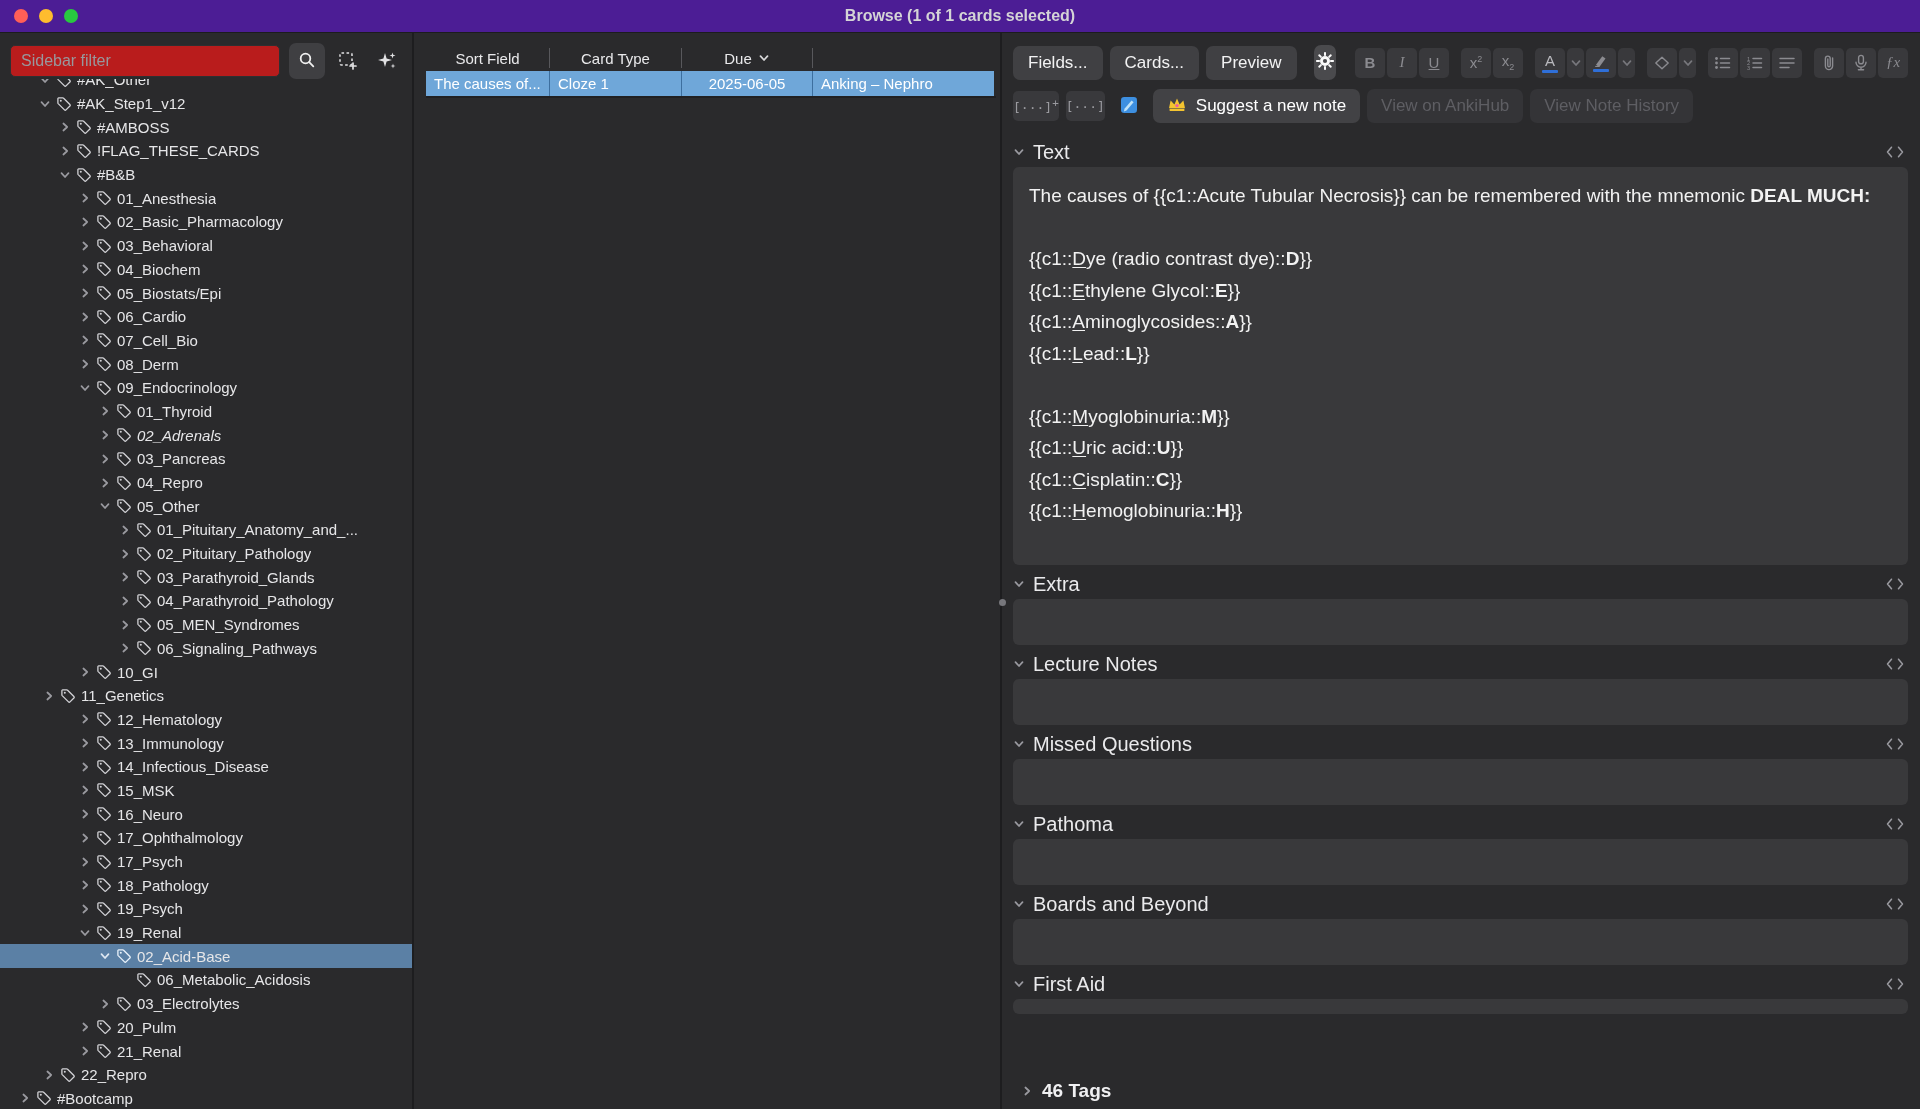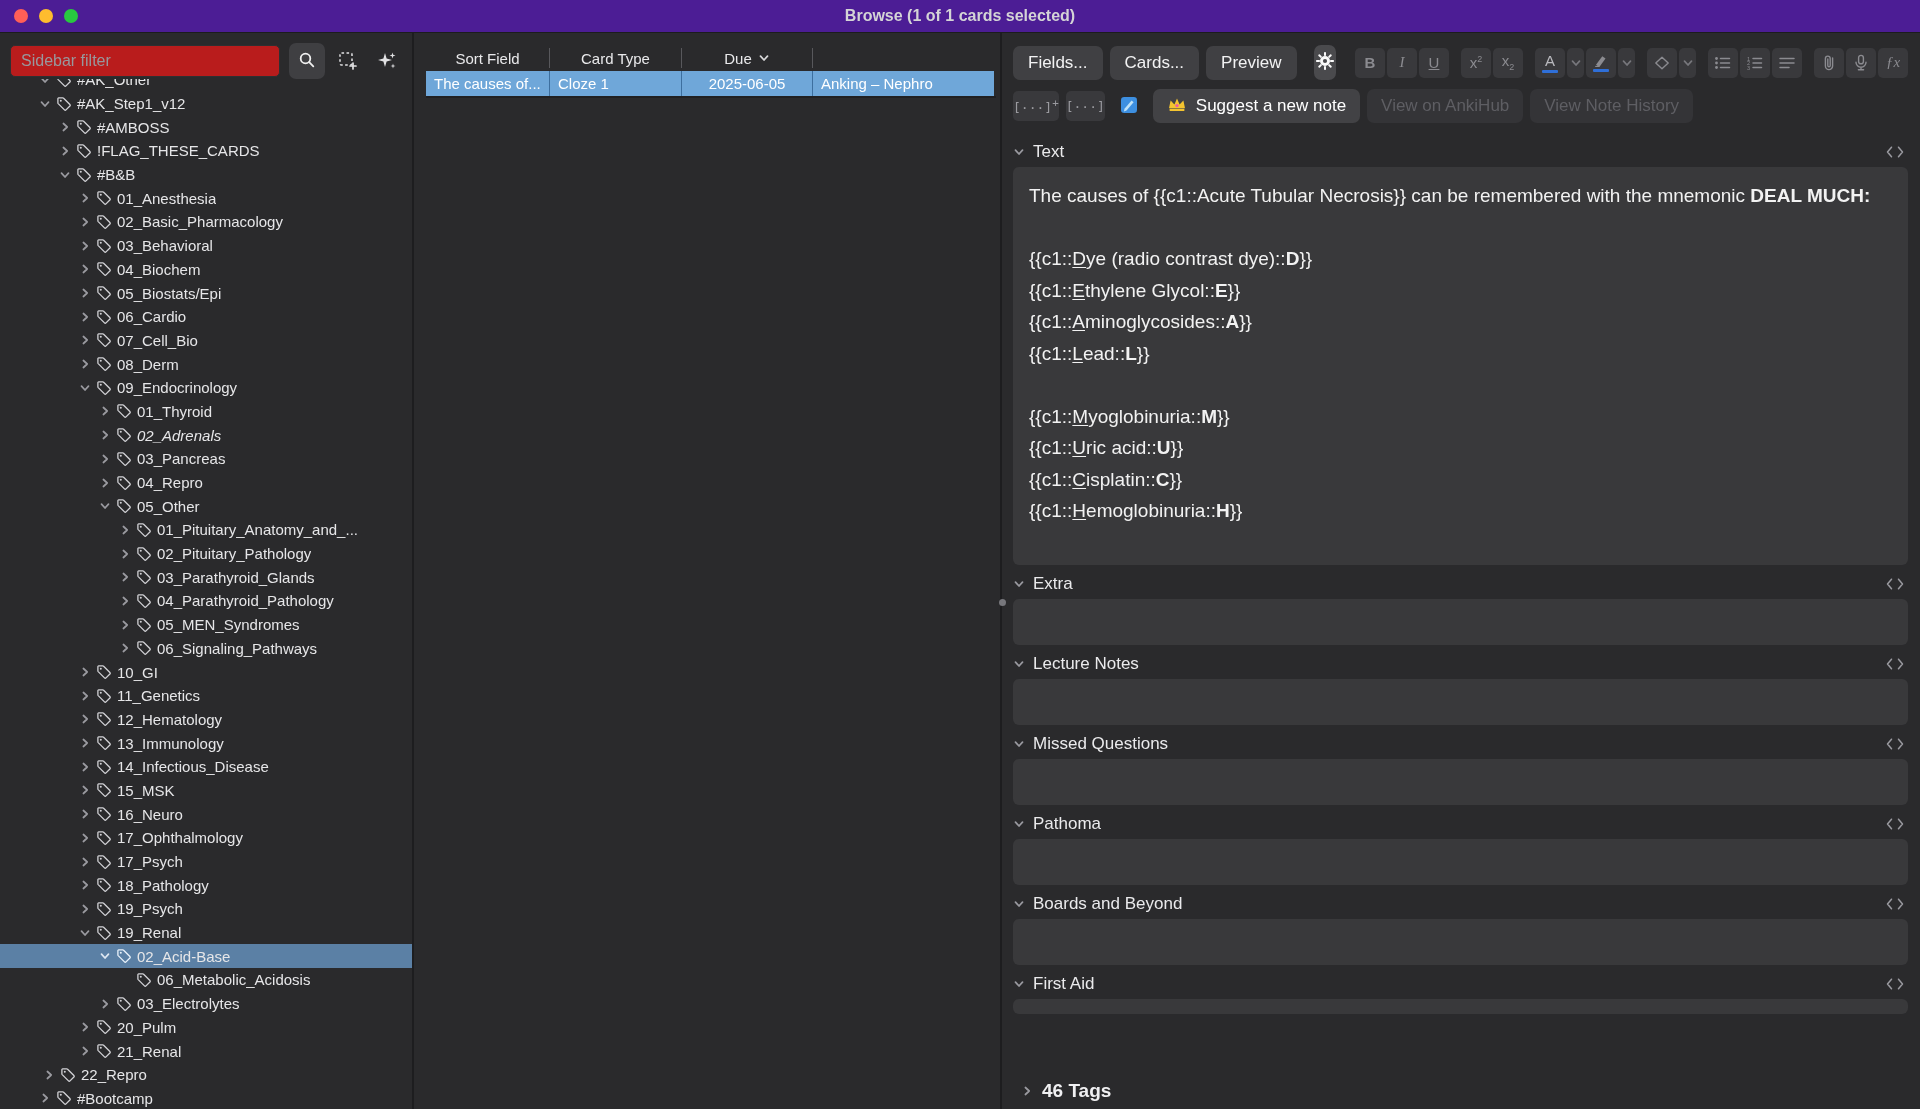--- a/index.html
+++ b/index.html
@@ -85,21 +85,21 @@
   .ah-btn { width:34px; height:30px; background:transparent; border:none; display:flex;
     align-items:center; justify-content:center; cursor:pointer; }
   .suggest-btn { height:34px; background:#424245; border:none; border-radius:7px; color:#fff;
     font-size:17px; font-family:inherit; display:flex; align-items:center; gap:9px; padding:0 14px; cursor:pointer; }
   .disabled-btn { height:34px; background:#343437; border:none; border-radius:7px; color:#5e5e63;
     font-size:17px; font-family:inherit; padding:0 14px; cursor:default; }
 
   .fields { padding:4px 12px 0 11px; flex:1; min-height:0; overflow:hidden; }
   .fhead { height:30px; display:flex; align-items:center; gap:8px; margin-top:4px; }
   .fhead .fchev { color:#9a9aa0; display:flex; align-items:center; }
-  .fname { font-size:17px; color:#eaeaec; }
+  .fname { font-size:20px; color:#eaeaec; }
   .fhead .spacer { flex:1; }
   .html-ic { color:#9a9aa0; display:flex; align-items:center; margin-right:4px; cursor:pointer; }
   .fbox { background:#39393b; border-radius:6px; }
   .fbox.rich { height:398px; padding:13px 16px; font-size:19px; line-height:31.5px; color:#f2f2f2; overflow:hidden; }
   .fbox.empty { height:46px; cursor:text; }
   .fbox.squeezed { height:15px; border-radius:6px; }
   .blankline { height:31.5px; }
   .uf { text-decoration:underline; text-underline-offset:2px; }
   .hint { font-weight:bold; }
   .tagsrow { height:36px; display:flex; align-items:center; gap:9px; padding-left:19px; flex:0 0 auto; cursor:pointer; }
@@ -501,21 +501,21 @@
               </svg>
             </span>
             <span class="tagic">
               <svg width="16" height="16" viewBox="0 0 16 16" xmlns="http://www.w3.org/2000/svg">
                 <path d="M1.9 6.8V2.6a.7.7 0 0 1 .7-.7h4.2a1.1 1.1 0 0 1 .8.3l6.3 6.3a1 1 0 0 1 0 1.5l-3.9 3.9a1 1 0 0 1-1.5 0L2.2 7.6a1.1 1.1 0 0 1-.3-.8z" fill="none" stroke="currentColor" stroke-width="1.3" stroke-linejoin="round"></path>
                 <circle cx="4.8" cy="4.8" r="1" fill="currentColor"></circle>
               </svg>
             </span>
             <span class="tlabel">10_GI</span>
           </div>
-          <div class="trow" style="padding-left: 76px;">
+          <div class="trow" style="padding-left: 40px;">
             <span class="chev">
               <svg width="12" height="12" viewBox="0 0 12 12" xmlns="http://www.w3.org/2000/svg">
                 <path d="M4.4 2.5 8.2 6l-3.8 3.5" fill="none" stroke="currentColor" stroke-width="1.7" stroke-linecap="round" stroke-linejoin="round"></path>
               </svg>
             </span>
             <span class="tagic">
               <svg width="16" height="16" viewBox="0 0 16 16" xmlns="http://www.w3.org/2000/svg">
                 <path d="M1.9 6.8V2.6a.7.7 0 0 1 .7-.7h4.2a1.1 1.1 0 0 1 .8.3l6.3 6.3a1 1 0 0 1 0 1.5l-3.9 3.9a1 1 0 0 1-1.5 0L2.2 7.6a1.1 1.1 0 0 1-.3-.8z" fill="none" stroke="currentColor" stroke-width="1.3" stroke-linejoin="round"></path>
                 <circle cx="4.8" cy="4.8" r="1" fill="currentColor"></circle>
               </svg>
@@ -735,21 +735,21 @@
               </svg>
             </span>
             <span class="tagic">
               <svg width="16" height="16" viewBox="0 0 16 16" xmlns="http://www.w3.org/2000/svg">
                 <path d="M1.9 6.8V2.6a.7.7 0 0 1 .7-.7h4.2a1.1 1.1 0 0 1 .8.3l6.3 6.3a1 1 0 0 1 0 1.5l-3.9 3.9a1 1 0 0 1-1.5 0L2.2 7.6a1.1 1.1 0 0 1-.3-.8z" fill="none" stroke="currentColor" stroke-width="1.3" stroke-linejoin="round"></path>
                 <circle cx="4.8" cy="4.8" r="1" fill="currentColor"></circle>
               </svg>
             </span>
             <span class="tlabel">22_Repro</span>
           </div>
-          <div class="trow" style="padding-left: 36px; align-items: center;">
+          <div class="trow" style="padding-left: 16px; align-items: center;">
             <span class="chev">
               <svg width="12" height="12" viewBox="0 0 12 12" xmlns="http://www.w3.org/2000/svg">
                 <path d="M4.4 2.5 8.2 6l-3.8 3.5" fill="none" stroke="currentColor" stroke-width="1.7" stroke-linecap="round" stroke-linejoin="round"></path>
               </svg>
             </span>
             <span class="tagic">
               <svg width="16" height="16" viewBox="0 0 16 16" xmlns="http://www.w3.org/2000/svg">
                 <path d="M1.9 6.8V2.6a.7.7 0 0 1 .7-.7h4.2a1.1 1.1 0 0 1 .8.3l6.3 6.3a1 1 0 0 1 0 1.5l-3.9 3.9a1 1 0 0 1-1.5 0L2.2 7.6a1.1 1.1 0 0 1-.3-.8z" fill="none" stroke="currentColor" stroke-width="1.3" stroke-linejoin="round"></path>
                 <circle cx="4.8" cy="4.8" r="1" fill="currentColor"></circle>
               </svg>

